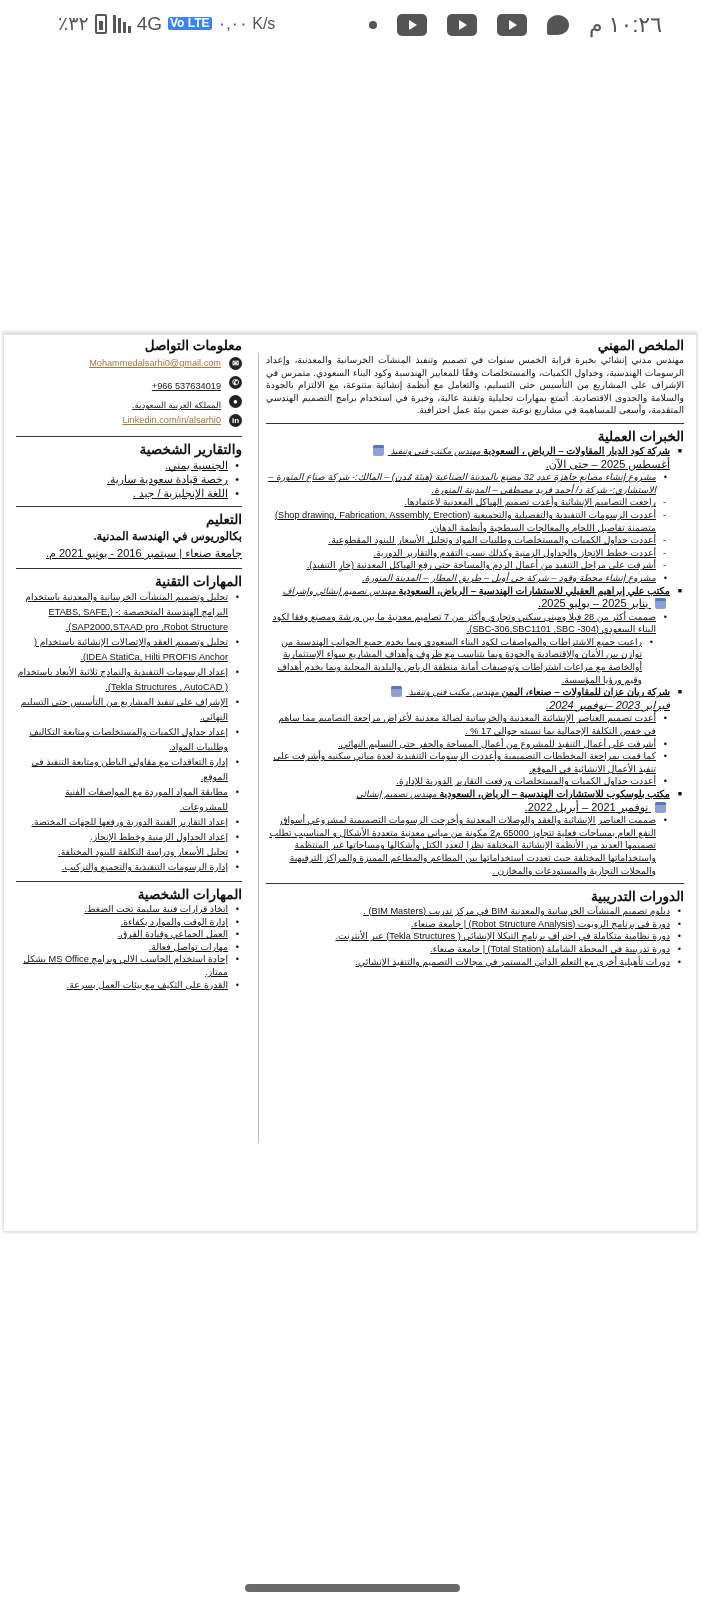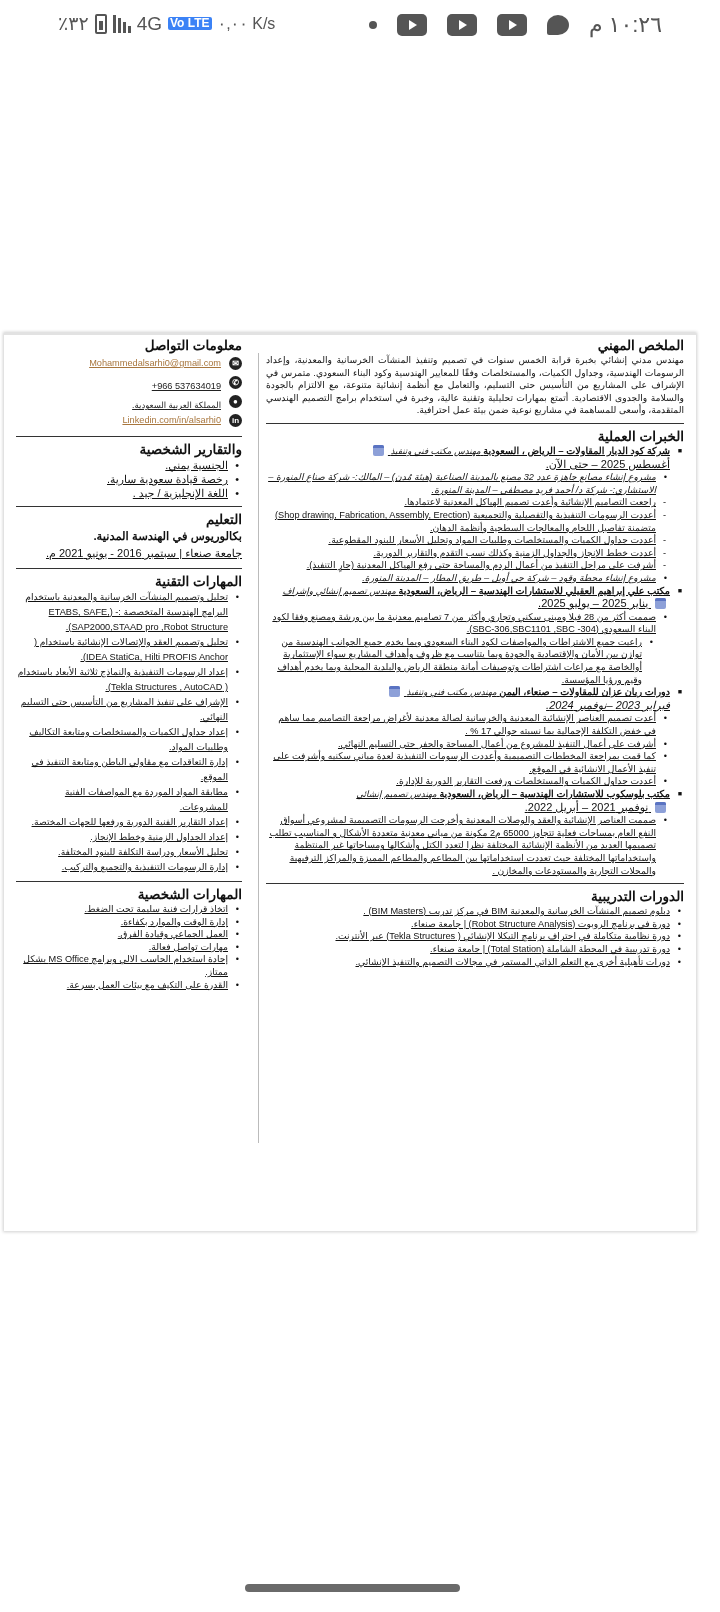--- a/index.html
+++ b/index.html
@@ -115,21 +115,21 @@
         <span class="role">مهندس تصميم إنشائي وإشراف</span>
         <span class="cal"></span>
         <span class="date">يناير 2025 – يوليو 2025.</span>
         <ul>
           <li class="b">صممت أكثر من 28 فيلا ومبنى سكني وتجاري وأكثر من 7 تصاميم معدنية ما بين ورشة ومصنع وفقا لكود البناء السعودي (SBC-306,SBC1101 ,SBC -304).</li>
           <li class="b in1">راعيت جميع الاشتراطات والمواصفات لكود البناء السعودي وبما يخدم جميع الجوانب الهندسية من توازن بين الأمان والإقتصادية والجودة وبما يتناسب مع ظروف وأهداف المشاريع سواء الإستثمارية أوالخاصة مع مراعات اشتراطات وتوصيفات أمانة منطقة الرياض والبلدية المحلية وبما يخدم أهداف وقيم ورؤيا المؤسسة.</li>
         </ul>
       </li>
 
       <li class="sq">
-        <span class="job">دورات ريان عزان للمقاولات – صنعاء، اليمن</span>
+        <span class="job">شركة ريان عزان للمقاولات – صنعاء، اليمن</span>
         <span class="role">مهندس مكتب فني وتنفيذ</span>
         <span class="cal"></span><br>
         <span class="date" style="font-style:italic">فبراير 2023 –نوفمبر 2024.</span>
         <ul>
           <li class="b">أعدت تصميم العناصر الإنشائية المعدنية والخرسانية لصالة معدنية لأغراض مراجعة التصاميم مما ساهم في خفض التكلفة الإجمالية بما نسبته حوالي 17 % .</li>
           <li class="b">أشرفت على أعمال التنفيذ للمشروع من أعمال المساحة والحفر حتى التسليم النهائي.</li>
           <li class="b">كما قمت بمراجعة المخططات التصميمية وأعددت الرسومات التنفيذية لعدة مباني سكنيه وأشرفت على تنفيذ الأعمال الانشائية في الموقع.</li>
           <li class="b">أعددت جداول الكميات والمستخلصات ورفعت التقارير الدورية للإدارة.</li>
         </ul>
       </li>

